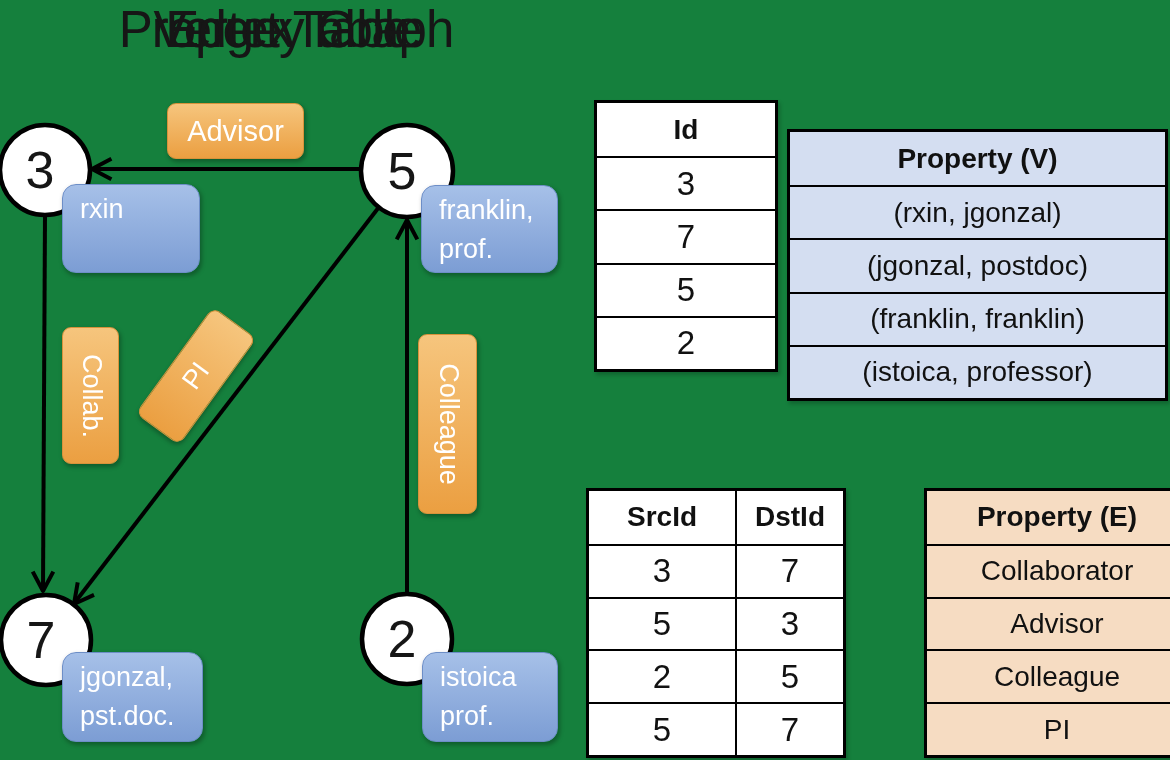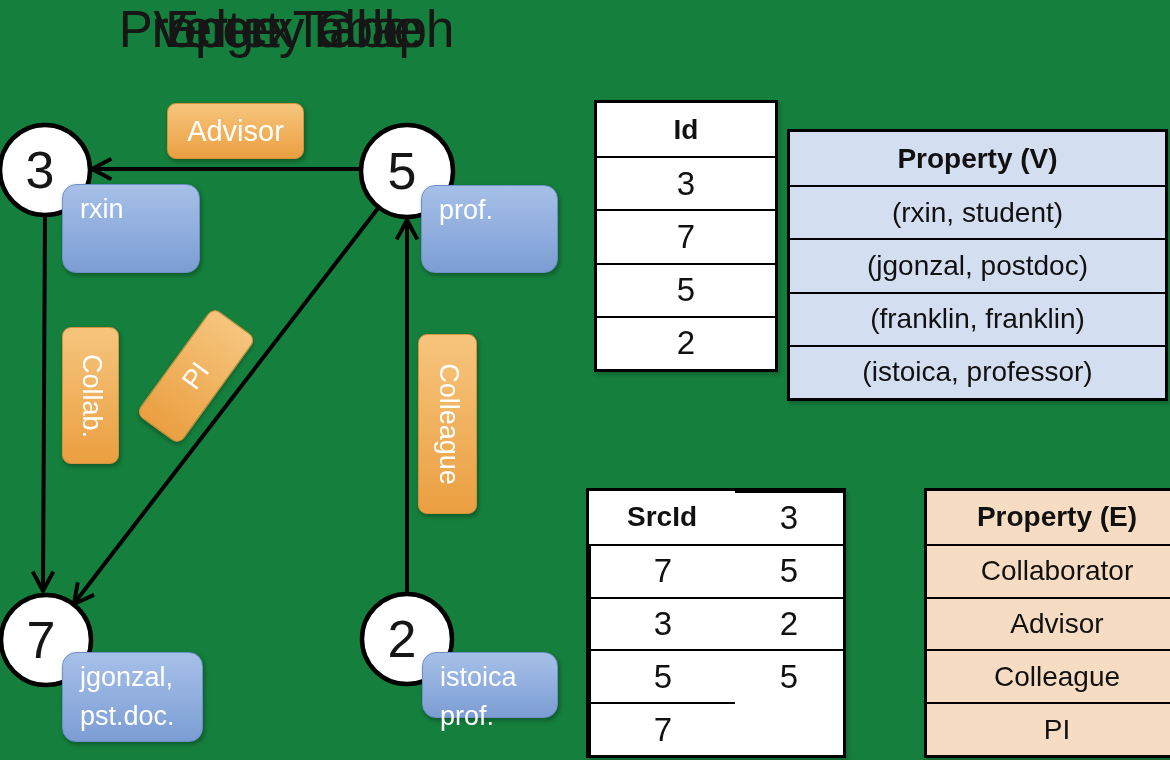--- a/index.html
+++ b/index.html
@@ -93,48 +93,50 @@
     <span class="vtext-up">PI</span>
   </div>
   <div class="box-orange vbox" style="left:418px; top:334px; width:57px; height:178px;">
     <span class="vtext">Colleague</span>
   </div>
 
   <div class="box-blue" style="left:62px; top:184px; width:138px; height:89px;">
     <span>rxin</span>
   </div>
   <div class="box-blue" style="left:421px; top:185px; width:137px; height:88px;">
+    <span>franklin,</span>
     <span>prof.</span>
   </div>
   <div class="box-blue" style="left:62px; top:652px; width:141px; height:90px;">
     <span>jgonzal,</span>
     <span>pst.doc.</span>
   </div>
-  <div class="box-blue" style="left:422px; top:652px; width:136px; height:66px;">
+  <div class="box-blue" style="left:422px; top:652px; width:136px; height:90px;">
     <span>istoica</span>
     <span>prof.</span>
   </div>
 
   <div class="tbl" style="left:594px; top:100px; width:184px; height:272px; grid-template-rows:repeat(5,1fr);">
     <div class="cell hdr">Id</div>
     <div class="cell num rsep">3</div>
     <div class="cell num rsep">7</div>
     <div class="cell num rsep">5</div>
     <div class="cell num rsep">2</div>
   </div>
   <div class="tbl" style="left:787px; top:100px; width:381px; height:272px; grid-template-rows:repeat(5,1fr);margin-top:29px;">
     <div class="cell hdr blue-cell">Property (V)</div>
-    <div class="cell blue-cell rsep">(rxin, student)</div>
+    <div class="cell blue-cell rsep">(rxin, jgonzal)</div>
     <div class="cell blue-cell rsep">(jgonzal, postdoc)</div>
     <div class="cell blue-cell rsep">(franklin, franklin)</div>
     <div class="cell blue-cell rsep">(istoica, professor)</div>
   </div>
 
   <div class="tbl" style="left:586px; top:488px; width:260px; height:270px; grid-template-columns:146px 1fr; grid-template-rows:repeat(5,1fr);">
     <div class="cell hdr">SrcId</div>
+    <div class="cell hdr csep">DstId</div>
     <div class="cell num rsep">3</div>
     <div class="cell num rsep csep">7</div>
     <div class="cell num rsep">5</div>
     <div class="cell num rsep csep">3</div>
     <div class="cell num rsep">2</div>
     <div class="cell num rsep csep">5</div>
     <div class="cell num rsep">5</div>
     <div class="cell num rsep csep">7</div>
   </div>
   <div class="tbl" style="left:924px; top:488px; width:266px; height:270px; grid-template-rows:repeat(5,1fr);">

